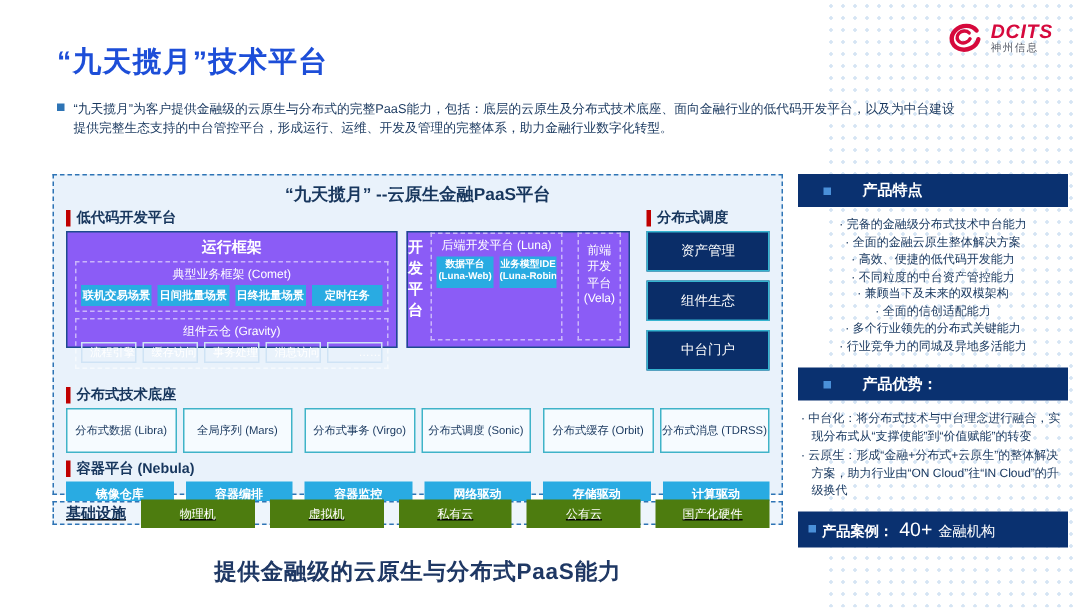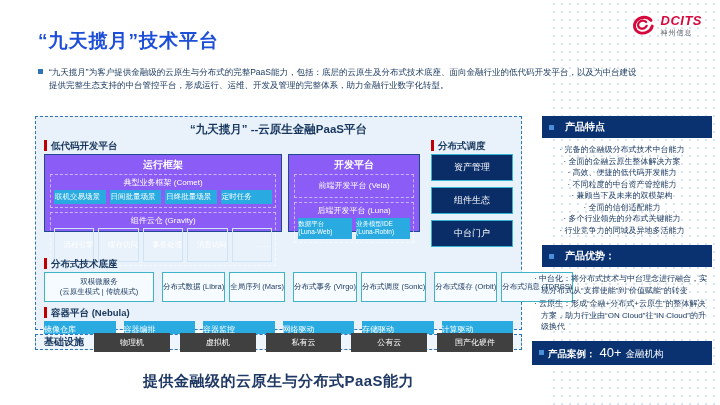--- a/index.html
+++ b/index.html
@@ -29,57 +29,57 @@
   .panel-row { display:flex; gap:11px; }
   .lowcode-col { width:376px; flex:none; }
   .mgmt-col { flex:1; }
 
   .sec-label { font-size:9.5px; font-weight:bold; color:#17365d; border-left:3px solid #c00000;
     padding-left:4px; line-height:11px; margin-bottom:3px; }
 
   .lc-boxes { display:flex; gap:6px; height:78px; }
   .navy-box { background:#8b5cf6; border:1px solid #1e4a8f; color:#fff; }
   .runtime-box { flex:1.82; display:flex; flex-direction:column; }
-  .dev-box { flex:1; display:flex; flex-direction:column; }
+  .dev-box { flex:1; display:flex; }
   .box-title { font-size:10px; font-weight:bold; text-align:center; padding:3px 0 2px; color:#fff; }
   .sub-dash { border:1px dashed rgba(255,255,255,.55); margin:0 5px 4px; padding:2px 3px 3px; }
   .sub-title { font-size:8px; color:#fff; text-align:center; margin-bottom:2px; white-space:nowrap; }
   .btn-row { display:flex; gap:4px; }
-  .btn-cyan { background:#29abe2; color:#fff; font-size:7.5px; flex:1; text-align:left;
-    padding:2px 1px; white-space:nowrap; overflow:hidden; }
+  .btn-cyan { background:#29abe2; color:#fff; font-size:7.5px; flex:1; text-align:center;
+    padding:2px 1px; white-space:nowrap; overflow:hidden;font-weight:bold; }
   .btn-outline { background:transparent; border:1px solid #cfe3f5; color:#fff; font-size:7.5px;
-    flex:1; text-align:right; padding:11px 0; white-space:nowrap; overflow:hidden; }
+    flex:1; text-align:right; padding:1px 0; white-space:nowrap; overflow:hidden; }
   .luna-btn { font-size:6.5px; line-height:1.3; padding:2px 0; }
   .vela-line { font-size:8px; color:#fff; text-align:center; padding:3px 0; }
 
   .mgmt-box { background:#0a2d68; border:1px solid #35b4d0; color:#fff; font-size:9px;
     text-align:center; padding:6px 0; margin-bottom:6px; }
 
   .dist-sec { margin-top:5px; }
   .dist-row { display:flex; gap:8px; height:30px; }
   .light-box { border:1px solid #3fb3c8; background:#f6fbff; color:#17365d; font-size:7.5px;
     display:flex; align-items:center; justify-content:center; text-align:center; }
   .dual-box { width:110px; flex:none; flex-direction:column; line-height:1.4; }
   .dist-col { flex:1; display:flex; flex-direction:row; gap:4px;justify-content:flex-end; }
   .dist-box { flex:1; white-space:nowrap; }
 
   .neb-sec { margin-top:5px; }
   .neb-row { display:flex; gap:8px; }
   .neb-btn { font-size:8px; padding:3px 0; }
 
   
   .infra-panel { left:35px; top:334px; width:487px; height:16px; border:1px dashed #2e74b5;
-    background:#eef5fc; display:flex; align-items:center; gap:10px; padding:0 8px; }
+    background:#eef5fc; display:flex; align-items:center; gap:10px; padding:0 8px;text-decoration:underline; }
   .infra-label { font-size:10px; font-weight:bold; color:#17365d; flex:none; }
-  .infra-box { background:#404040; color:#fff; font-size:8px; flex:1; text-align:center; padding:4px 0; }
+  .infra-box { background:#4d7c0f; color:#fff; font-size:8px; flex:1; text-align:center; padding:4px 0; }
 
   
   .sidebar { left:532px; top:116px; width:180px; }
   .side-header { background:#0a3170; color:#fff; font-size:10px; font-weight:bold;
-    padding:4px 7px; display:flex; align-items:center; gap:11px;margin-left:10px; }
+    padding:4px 17px; display:flex; align-items:center; gap:21px; }
   .hdr-sq { width:5px; height:5px; background:#4a90d9; flex:none; }
   .feat-list { list-style:none; margin:6px 0 9px 0;text-align:center; }
   .feat-list li { font-size:8px; color:#17365d; line-height:11.5px; padding-left:7px; text-indent:-7px; }
   .feat-list li::before { content:"· "; }
   .adv-list { list-style:none; margin:6px 0 8px 2px; }
   .adv-list li { font-size:8px; color:#17365d; line-height:11.5px; padding-left:7px; text-indent:-7px; margin-bottom:2px; }
   .adv-list li::before { content:"· "; }
   .cases-bar { background:#0a3170; color:#fff; display:flex; align-items:baseline; gap:4px;
     padding:4px 7px; margin-top:4px; }
   .cases-bar .hdr-sq { align-self:center; }
@@ -143,55 +143,51 @@
               <span class="btn-outline">事务处理</span>
               <span class="btn-outline">消息访问</span>
               <span class="btn-outline">……</span>
             </div>
           </div>
         </div>
 
         <div class="navy-box dev-box">
           <div class="box-title">开发平台</div>
           <div class="sub-dash">
-            <div class="vela-line">前端开发平台 (Vela)</div>
-          </div>
-          <div class="sub-dash">
             <div class="sub-title">后端开发平台 (Luna)</div>
             <div class="btn-row">
               <span class="btn-cyan luna-btn">
                 <span>数据平台</span><br>
                 <span>(Luna-Web)</span>
               </span>
               <span class="btn-cyan luna-btn">
                 <span>业务模型IDE</span><br>
                 <span>(Luna-Robin)</span>
               </span>
             </div>
           </div>
+          <div class="sub-dash">
+            <div class="vela-line">前端开发平台 (Vela)</div>
+          </div>
         </div>
 
       </div>
     </div>
 
     <div class="mgmt-col">
       <div class="sec-label">分布式调度</div>
       <div class="mgmt-box">资产管理</div>
       <div class="mgmt-box">组件生态</div>
       <div class="mgmt-box">中台门户</div>
     </div>
   </div>
 
   <div class="dist-sec">
     <div class="sec-label">分布式技术底座</div>
     <div class="dist-row">
-      <div class="light-box dual-box">
-        <span>双模微服务</span>
-        <span>(云原生模式 | 传统模式)</span>
-      </div>
       <div class="dist-col">
         <div class="light-box dist-box">分布式数据 (Libra)</div>
         <div class="light-box dist-box">全局序列 (Mars)</div>
       </div>
       <div class="dist-col">
         <div class="light-box dist-box">分布式事务 (Virgo)</div>
         <div class="light-box dist-box">分布式调度 (Sonic)</div>
       </div>
       <div class="dist-col">
         <div class="light-box dist-box">分布式缓存 (Orbit)</div>

